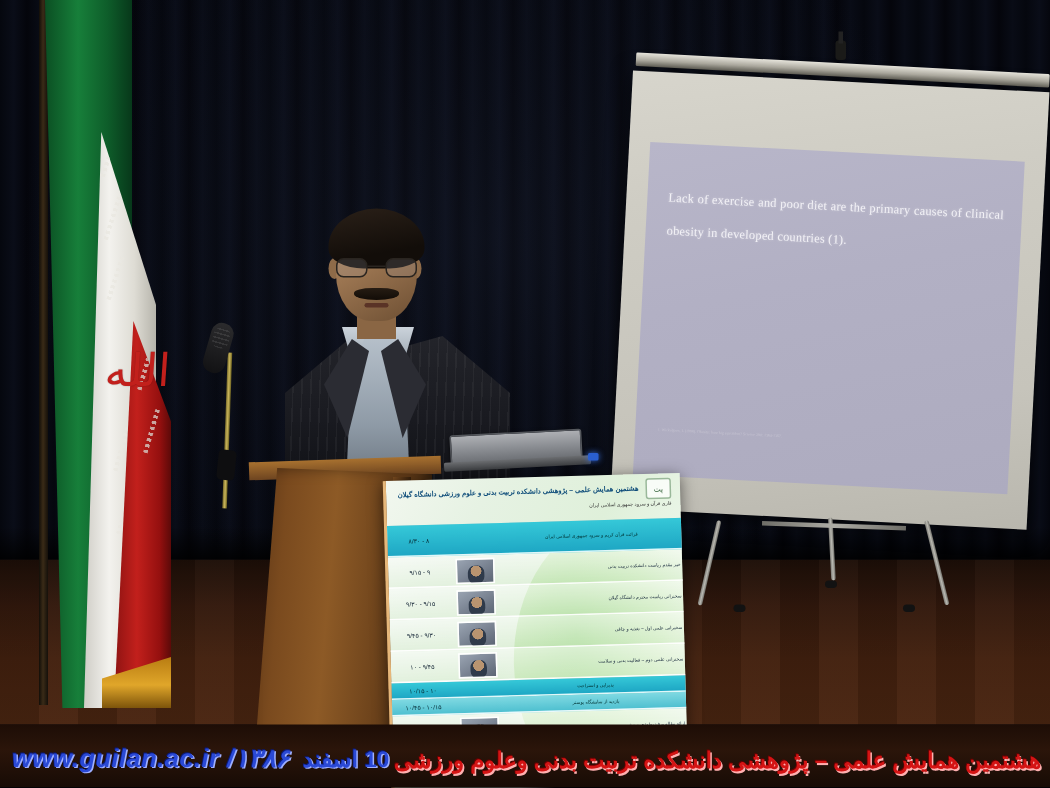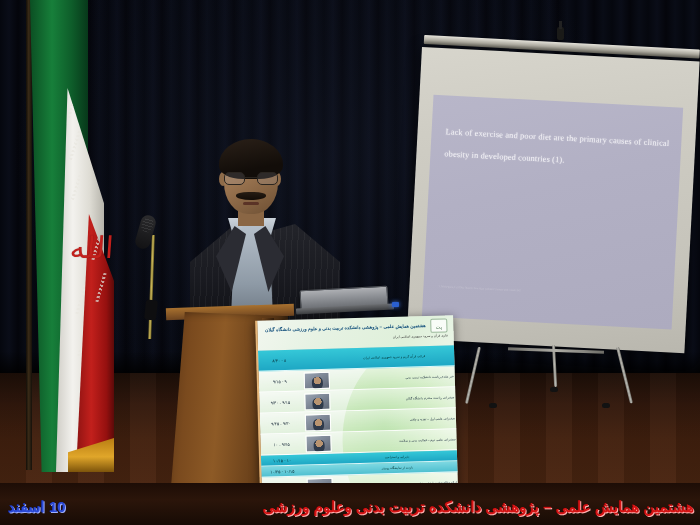--- a/index.html
+++ b/index.html
@@ -484,17 +484,18 @@
         <div class="pphoto"></div>
         <div class="ptext">ارائه مقاله – رفتار حرکتی</div>
       </div>
 
     </div>
   </div>
 
   <div class="banner">
     <div class="banner-left">
       <span class="date-fa">10 اسفند</span>
+      <span class="url">www.guilan.ac.ir /۱۳۸۶</span>
     </div>
     <div class="banner-right">هشتمین همایش علمی – پژوهشی دانشکده تربیت بدنی وعلوم ورزشی</div>
   </div>
 
 </div>
 
 </body></html>

